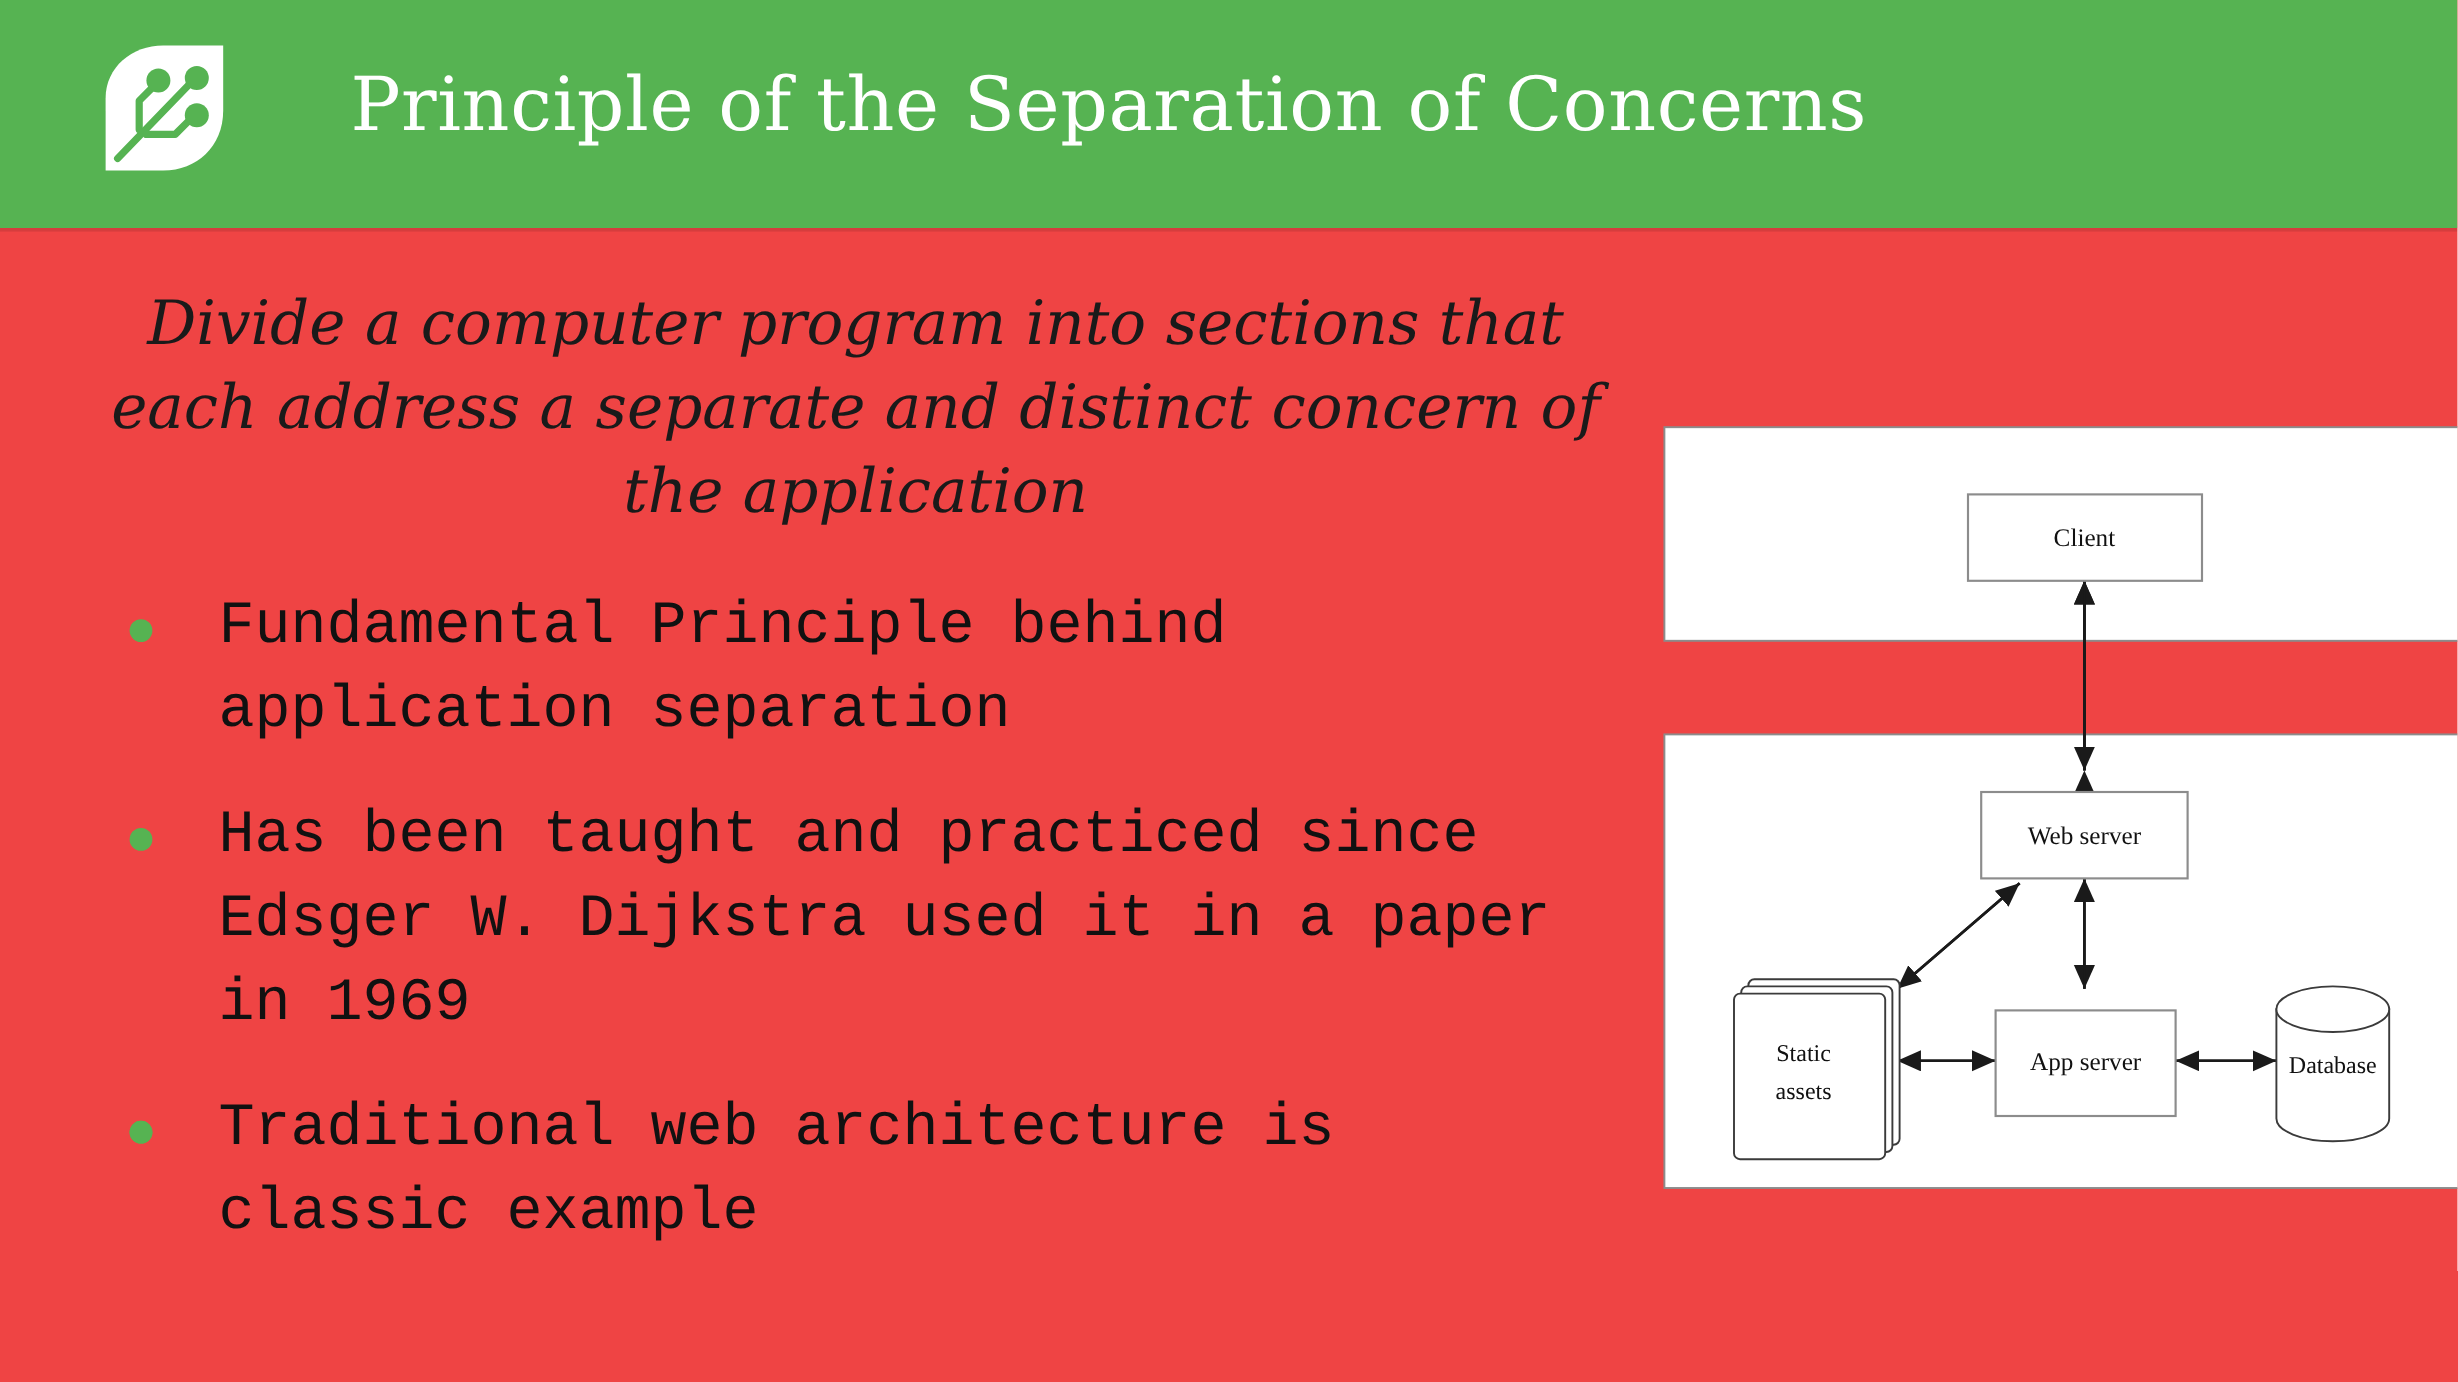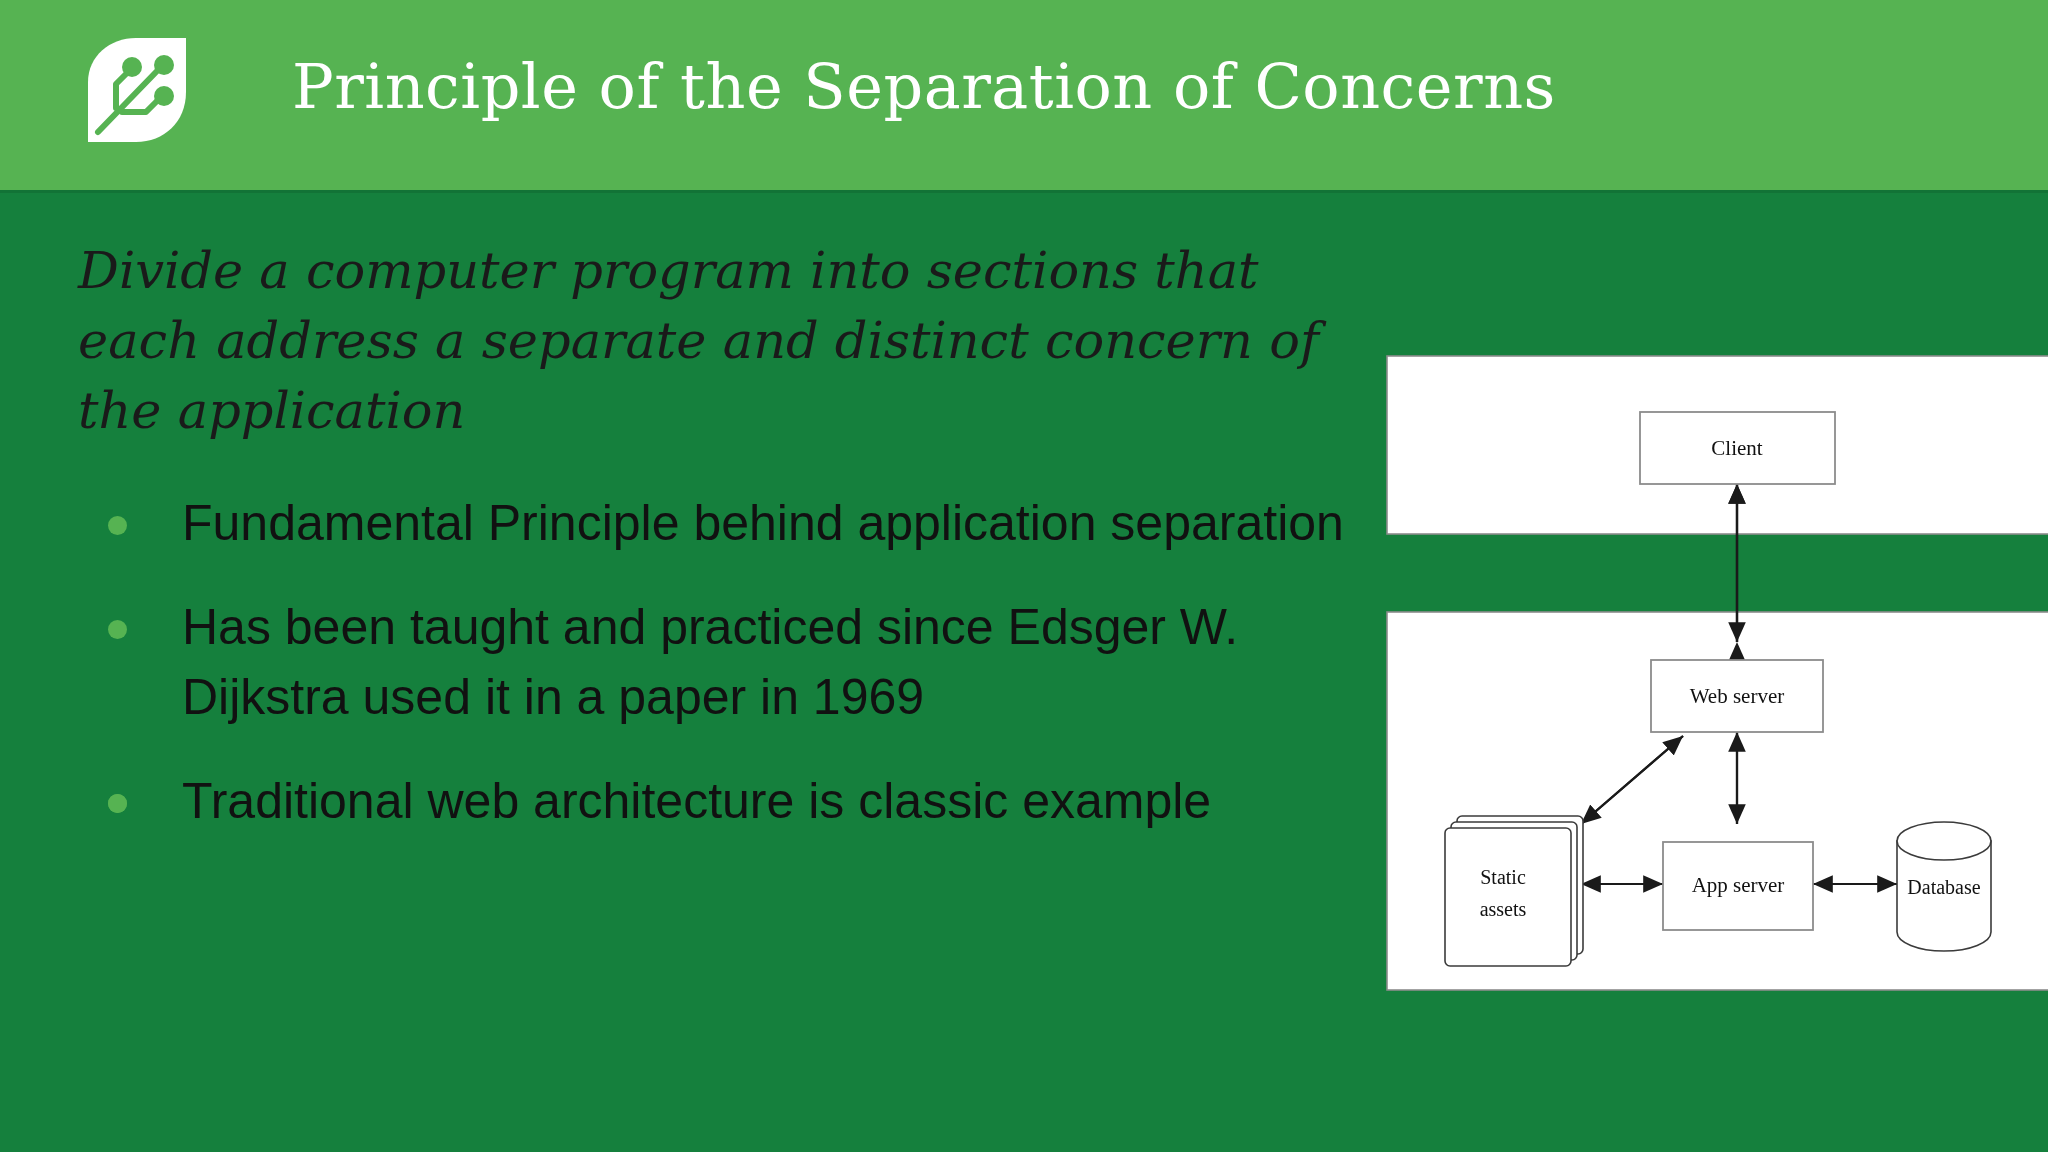--- a/index.html
+++ b/index.html
@@ -4,21 +4,21 @@
 <style>
   html, body {
     margin: 0;
     padding: 0;
     background: #ffffff;
   }
   #slide {
     position: relative;
     width: 2048px;
     height: 1152px;
-    background: #15803d;
+    background: #ef4444;
     overflow: hidden;
     font-family: "Liberation Serif", "DejaVu Serif", serif;
   }
 
   
   #header {
     position: absolute;
     left: 0; top: 0;
     width: 2048px;
     height: 190px;
@@ -60,31 +60,32 @@
     width: 1290px;
   }
   #lede {
     font-family: "DejaVu Serif", "Liberation Serif", serif;
     font-style: italic;
     font-size: 51px;
     line-height: 70px;
     color: #1a1a1a;
     width: 1270px;
     margin: 0 0 42px 0;
+    text-align: center;
   }
   #bullet-list {
     list-style: none;
     margin: 0;
     padding: 0;
   }
   .bullet-item {
     position: relative;
     padding-left: 104px;
     margin-bottom: 34px;
-    font-family: Liberation Sans, sans-serif;
+    font-family: Liberation Mono, monospace;
     font-size: 50px;
     line-height: 70px;
     color: #111111;
     width: 1170px;
   }
   .bullet-dot {
     position: absolute;
     left: 30px;
     top: 28px;
     width: 19px;

